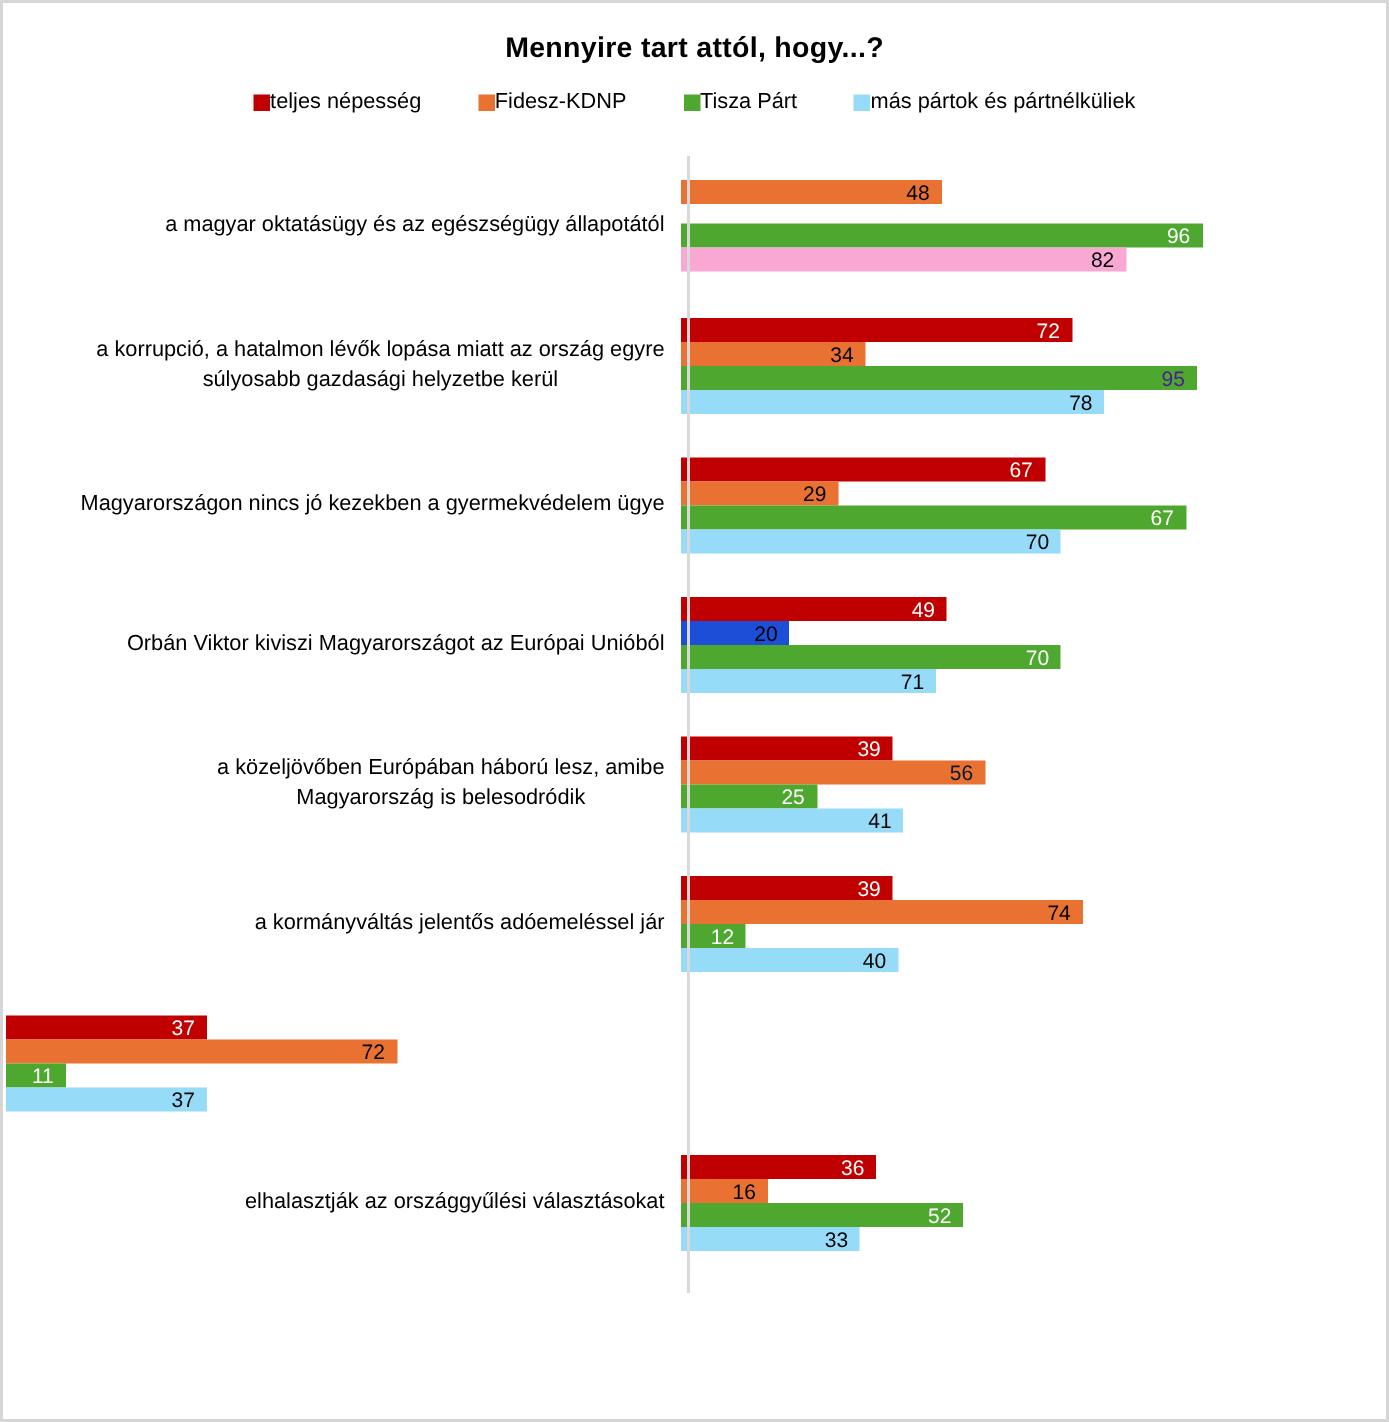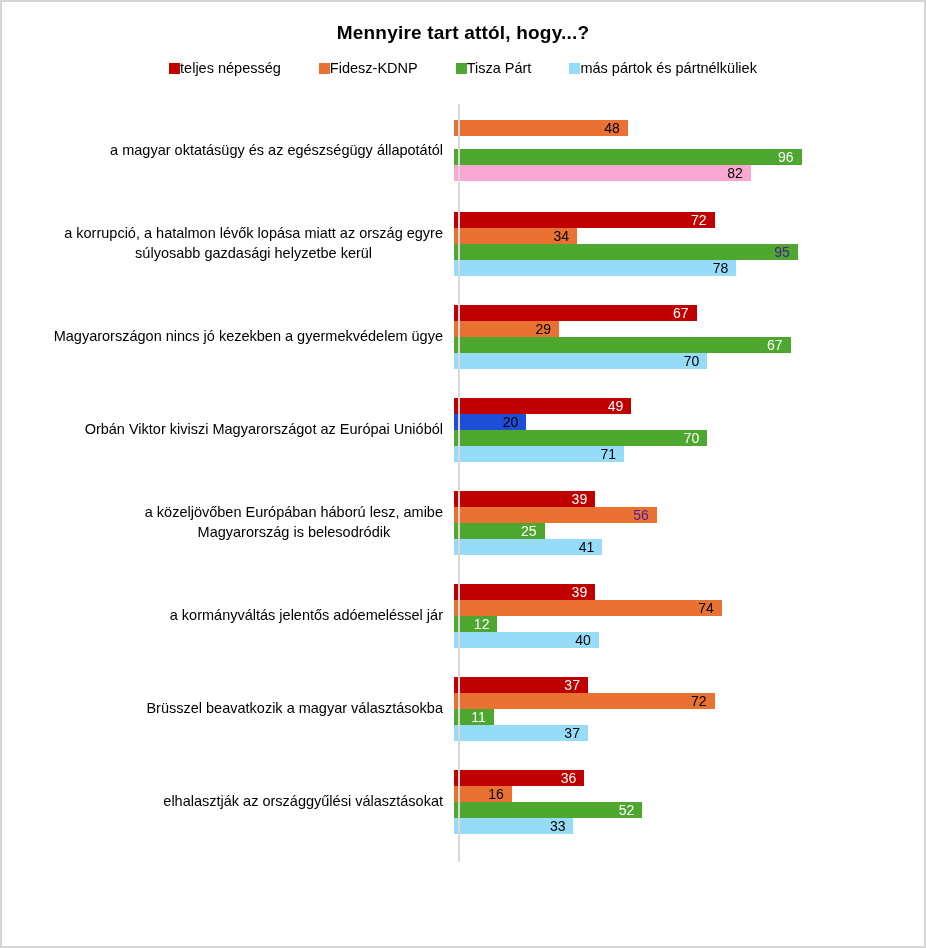--- a/index.html
+++ b/index.html
@@ -183,21 +183,21 @@
         <div class="row">
           <div class="lab">
             <span>a közeljövőben Európában háború lesz, amibe
 Magyarország is belesodródik</span>
           </div>
           <div class="bars">
             <div class="bar" style="background: rgb(192, 0, 0); width: 141.18px;">
               <span style="color: rgb(255, 255, 255);">39</span>
             </div>
             <div class="bar" style="background: rgb(233, 113, 50); width: 202.72px;">
-              <span style="color: #4c1d95;">56</span>
+              <span style="color: #0f172a;">56</span>
             </div>
             <div class="bar" style="background: rgb(78, 167, 46); width: 90.5px;">
               <span style="color: rgb(255, 255, 255);">25</span>
             </div>
             <div class="bar" style="background: rgb(150, 220, 249); width: 148.42px;">
               <span style="color: rgb(0, 0, 0);">41</span>
             </div>
           </div>
         </div>
         <div class="row">
@@ -213,23 +213,20 @@
             </div>
             <div class="bar" style="background: rgb(78, 167, 46); width: 43.44px;">
               <span style="color: rgb(255, 255, 255);">12</span>
             </div>
             <div class="bar" style="background: rgb(150, 220, 249); width: 144.8px;">
               <span style="color: rgb(0, 0, 0);">40</span>
             </div>
           </div>
         </div>
         <div class="row">
-          <div class="lab">
-            <span>Brüsszel beavatkozik a magyar választásokba</span>
-          </div>
           <div class="bars">
             <div class="bar" style="background: rgb(192, 0, 0); width: 133.94px;">
               <span style="color: rgb(255, 255, 255);">37</span>
             </div>
             <div class="bar" style="background: rgb(233, 113, 50); width: 260.64px;">
               <span style="color: rgb(0, 0, 0);">72</span>
             </div>
             <div class="bar" style="background: rgb(78, 167, 46); width: 39.82px;">
               <span style="color: rgb(255, 255, 255);">11</span>
             </div>

